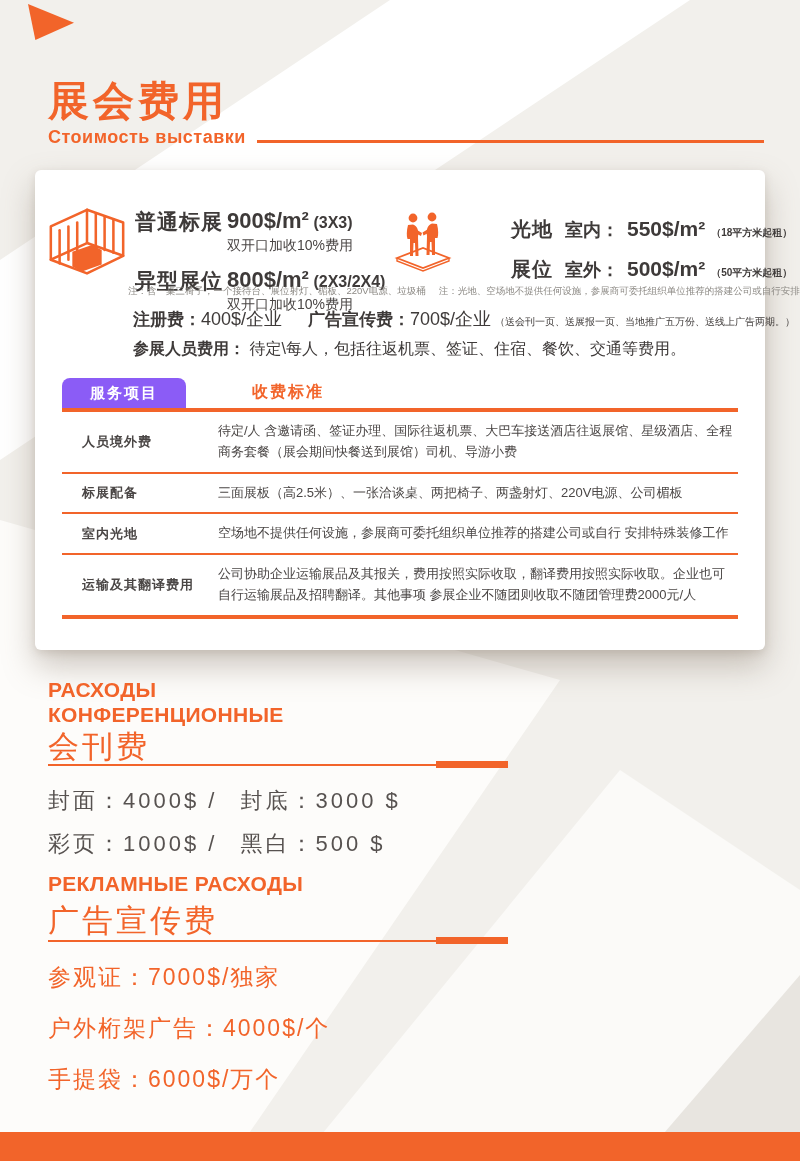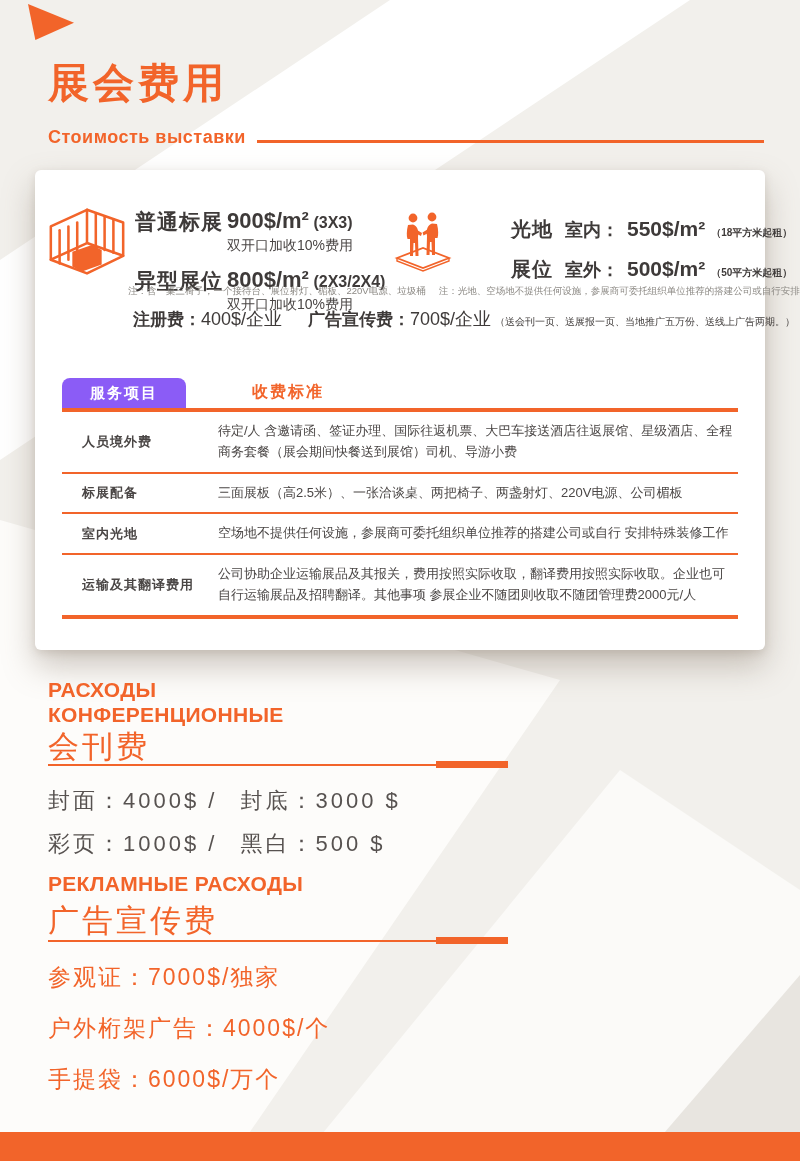--- a/index.html
+++ b/index.html
@@ -10,21 +10,21 @@
   }
   .bg{position:absolute;inset:0;pointer-events:none;}
   .bgA{background:#ffffff;clip-path:polygon(390px 0,690px 0,0 460px,0 260px);}
   .bgB{background:#fdfcfa;clip-path:polygon(0 520px,560px 680px,230px 1161px,0 1161px);}
   .bgC{background:#fbfaf8;clip-path:polygon(620px 770px,800px 890px,800px 1161px,300px 1161px);}
   .bgD{background:#e8e5e0;clip-path:polygon(640px 1161px,800px 975px,800px 1161px);}
 
   .corner-tri{position:absolute;left:28px;top:4px;width:46px;height:36px;
     background:#F2642A;clip-path:polygon(0 0,100% 52%,16% 100%);}
 
-  .title-cn{position:absolute;left:48px;top:56px;font-size:41px;font-weight:bold;
+  .title-cn{position:absolute;left:48px;top:74px;font-size:41px;font-weight:bold;
     color:#F2642A;letter-spacing:4px;}
   .title-ru{position:absolute;left:48px;top:127px;font-size:18px;font-weight:bold;
     color:#F2642A;letter-spacing:.5px;}
   .title-line{position:absolute;left:257px;top:140px;width:507px;height:3px;background:#F2642A;}
 
   .card{position:absolute;left:35px;top:170px;width:730px;height:480px;background:#ffffff;
     border-radius:6px;box-shadow:0 16px 32px rgba(125,110,95,.38),0 3px 8px rgba(125,110,95,.18);}
 
   .booth-icon{position:absolute;left:8px;top:30px;width:88px;height:92px;}
   .people-icon{position:absolute;left:358px;top:38px;width:60px;height:66px;}
@@ -168,20 +168,24 @@
 
     <div class="fees-row">
       <span class="fee-label">注册费：</span>
       <span class="fee-value">400$/企业</span>
       <span class="fee-gap"></span>
       <span class="fee-label">广告宣传费：</span>
       <span class="fee-value">700$/企业</span>
       <span class="fee-note">（送会刊一页、送展报一页、当地推广五万份、送线上广告两期。）</span>
     </div>
 
+    <div class="personnel-row">
+      <span class="personnel-label">参展人员费用：</span>
+      <span class="personnel-value">待定\每人，包括往返机票、签证、住宿、餐饮、交通等费用。</span>
+    </div>
 
     <div class="stable">
       <div class="stable-head">
         <div class="stable-tab">服务项目</div>
         <div class="stable-col2">收费标准</div>
       </div>
       <div class="stable-line"></div>
 
       <div class="trow">
         <div class="tname">人员境外费</div>

